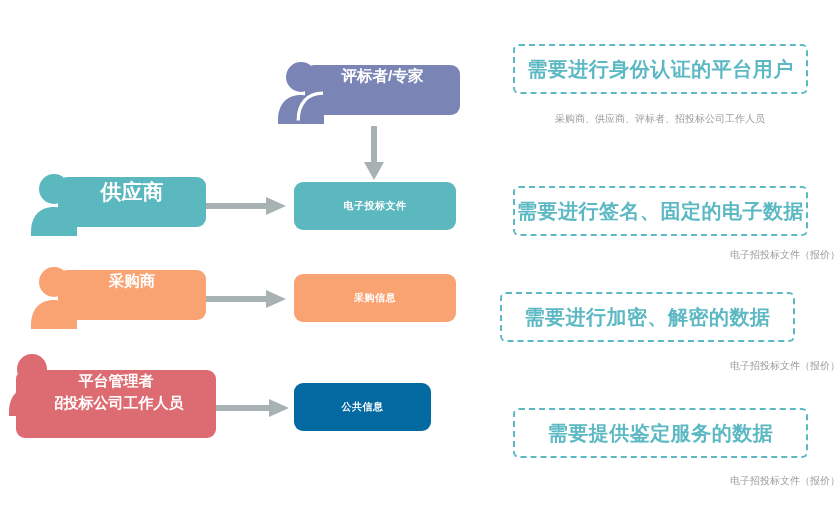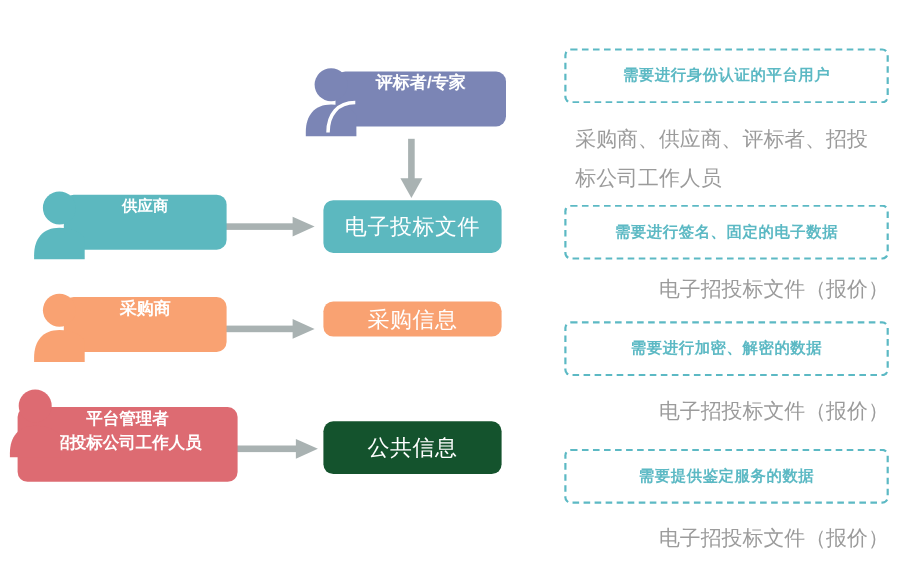--- a/index.html
+++ b/index.html
@@ -49,22 +49,22 @@
   }
 
   
   .result-box {
     position: absolute;
     border-radius: 9px;
     display: flex;
     align-items: center;
     justify-content: center;
     color: #ffffff;
-    font-weight: normal;
-    font-size: 20px;
+    font-weight: bold;
+    font-size: 10px;
     letter-spacing: 0.5px;
   }
 
   
   .arrow-h {
     position: absolute;
     height: 22px;
   }
   .arrow-v {
     position: absolute;
@@ -77,29 +77,30 @@
     box-sizing: border-box;
     border: 2px dashed #5cb9c4;
     border-radius: 6px;
     display: flex;
     align-items: center;
     justify-content: center;
   }
   .callout-title {
     color: #5cb9c4;
     font-weight: bold;
-    font-size: 14px;
+    font-size: 20px;
     letter-spacing: 0.5px;
     white-space: nowrap;
   }
   .caption {
     position: absolute;
     color: #9b9b9b;
-    font-size: 19px;
+    font-size: 10px;
     line-height: 1.85;
+    margin-left: 32px;
   }
   .caption.center {
     text-align: right;
   }
 </style>
 </head>
 <body>
 
 <div id="canvas">
 
@@ -115,21 +116,21 @@
       <path d="M26 33.2 C10 33.2 1.2 44 1.2 60.5" fill="none" stroke="#ffffff" stroke-width="3.2" transform="translate(22,0) rotate(0)"></path>
     </svg>
   </div>
 
   <svg class="arrow-v" style="left:362px; top:126px; width:24px; height:58px;" viewBox="0 0 24 58">
     <rect x="9" y="0" width="6" height="38" fill="#a9b2b2"></rect>
     <polygon points="2,36 22,36 12,54" fill="#a9b2b2"></polygon>
   </svg>
 
   <div class="actor" style="left:28px; top:172px; width:180px; height:68px;">
-    <div class="actor-pill" style="left:30px; top:5px; width:148px; height:50px; background:#5cb8bf; font-size:14px;">
+    <div class="actor-pill" style="left:30px; top:5px; width:148px; height:50px; background:#5cb8bf; font-size:21px;">
       <span class="line">供应商</span>
     </div>
     <svg class="person-icon" viewBox="0 0 58 64">
       <g fill="#5cb8bf">
         <circle cx="26" cy="17" r="15"></circle>
         <path d="M26 35 C11 35 3 45 3 60 L3 64 L49 64 L49 45 C46 39 37 35 26 35 Z"></path>
       </g>
     </svg>
   </div>
 
@@ -170,39 +171,39 @@
 
   <svg class="arrow-h" style="left:215px; top:397px; width:76px; height:22px;" viewBox="0 0 76 22">
     <rect x="0" y="8" width="58" height="6" fill="#a9b2b2"></rect>
     <polygon points="54,2 54,20 74,11" fill="#a9b2b2"></polygon>
   </svg>
 
   <div class="result-box" style="left:294px; top:182px; width:162px; height:48px; background:#5cb8bf;">
     <span>电子投标文件</span>
   </div>
 
-  <div class="result-box" style="left:294px; top:274px; width:162px; height:32px; background:#f9a272;text-align:right;">
+  <div class="result-box" style="left:294px; top:274px; width:162px; height:48px; background:#f9a272;text-align:right;">
     <span>采购信息</span>
   </div>
 
-  <div class="result-box" style="left:294px; top:383px; width:162px; height:48px; background:#14532d;">
+  <div class="result-box" style="left:294px; top:383px; width:137px; height:48px; background:#0369a1;">
     <span>公共信息</span>
   </div>
 
   <div class="callout" style="left:513px; top:44px; width:295px; height:50px;">
     <span class="callout-title">需要进行身份认证的平台用户</span>
   </div>
   <div class="caption" style="left:523px; top:110px; width:270px;">采购商、供应商、评标者、招投标公司工作人员</div>
 
   <div class="callout" style="left:513px; top:186px; width:295px; height:50px;text-align:right;">
     <span class="callout-title">需要进行签名、固定的电子数据</span>
   </div>
   <div class="caption center" style="left:513px; top:246px; width:295px;">电子招投标文件（报价）</div>
 
-  <div class="callout" style="left:513px; top:292px; width:295px; height:50px;">
+  <div class="callout" style="left:500px; top:292px; width:295px; height:50px;">
     <span class="callout-title">需要进行加密、解密的数据</span>
   </div>
   <div class="caption center" style="left:513px; top:357px; width:295px;">电子招投标文件（报价）</div>
 
   <div class="callout" style="left:513px; top:408px; width:295px; height:50px;">
     <span class="callout-title">需要提供鉴定服务的数据</span>
   </div>
   <div class="caption center" style="left:513px; top:472px; width:295px;">电子招投标文件（报价）</div>
 
 </div>

